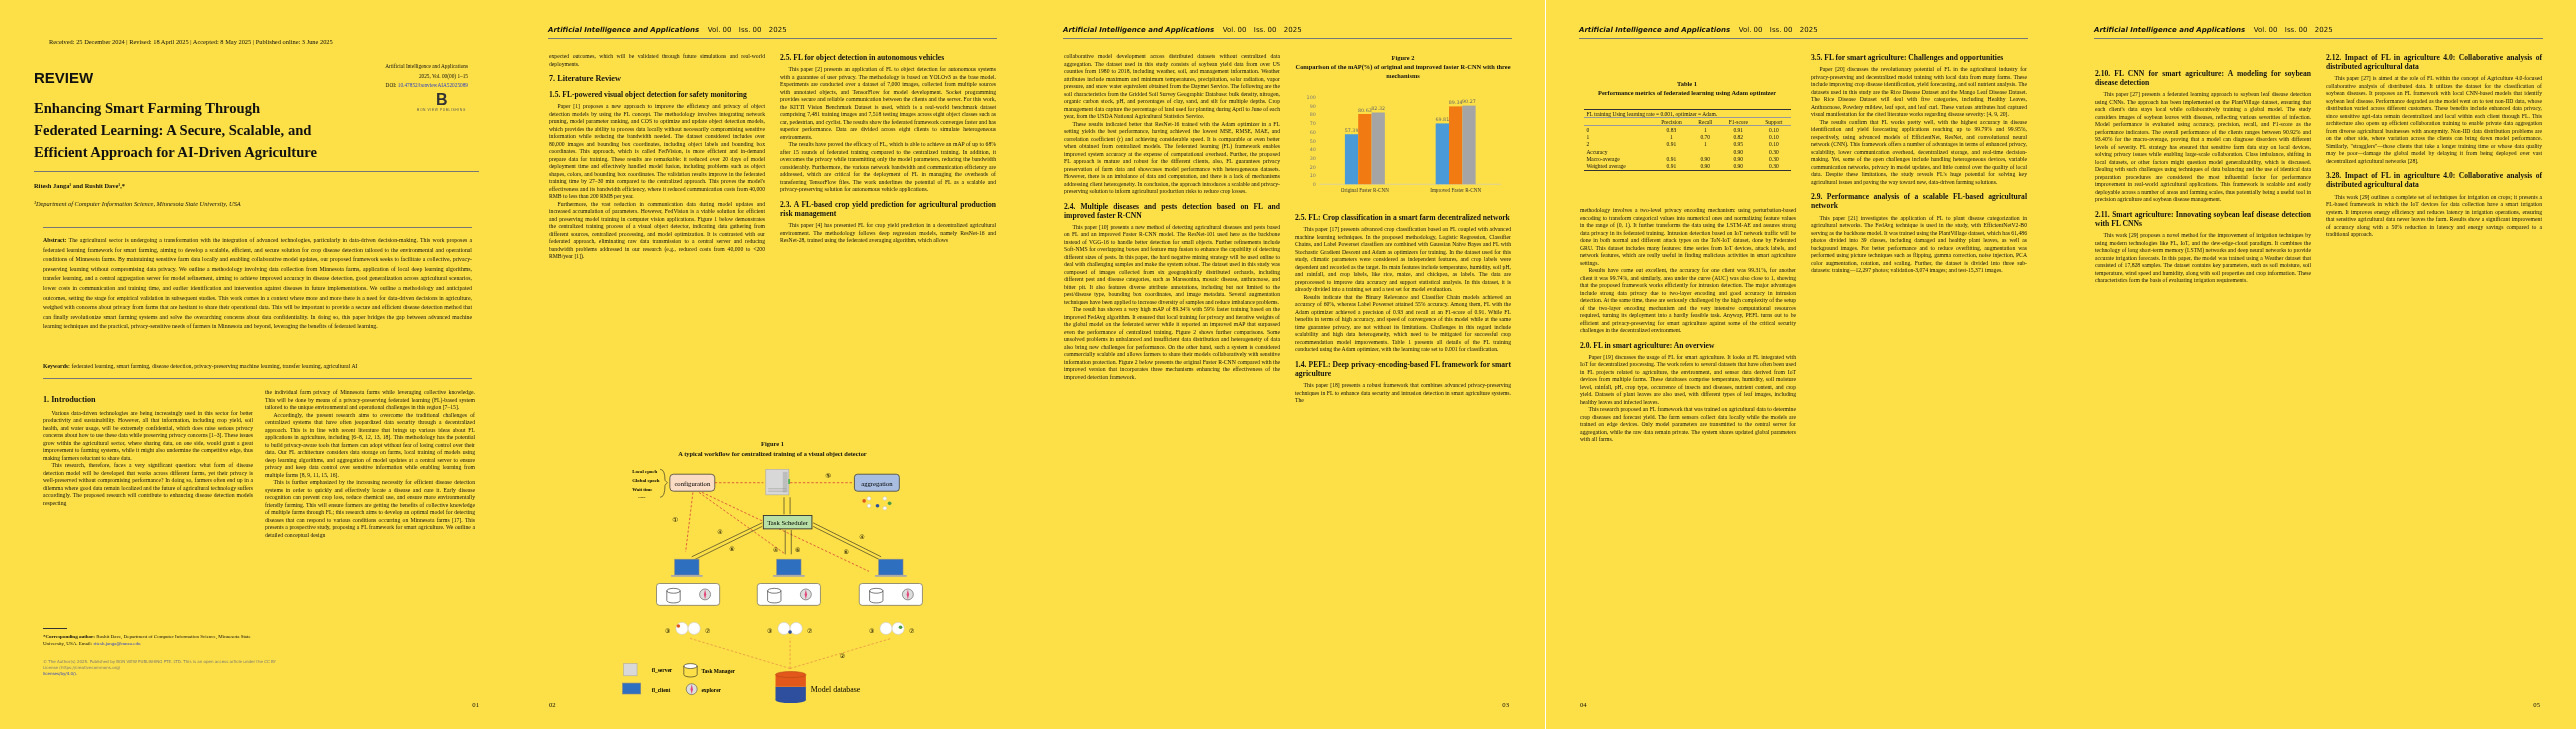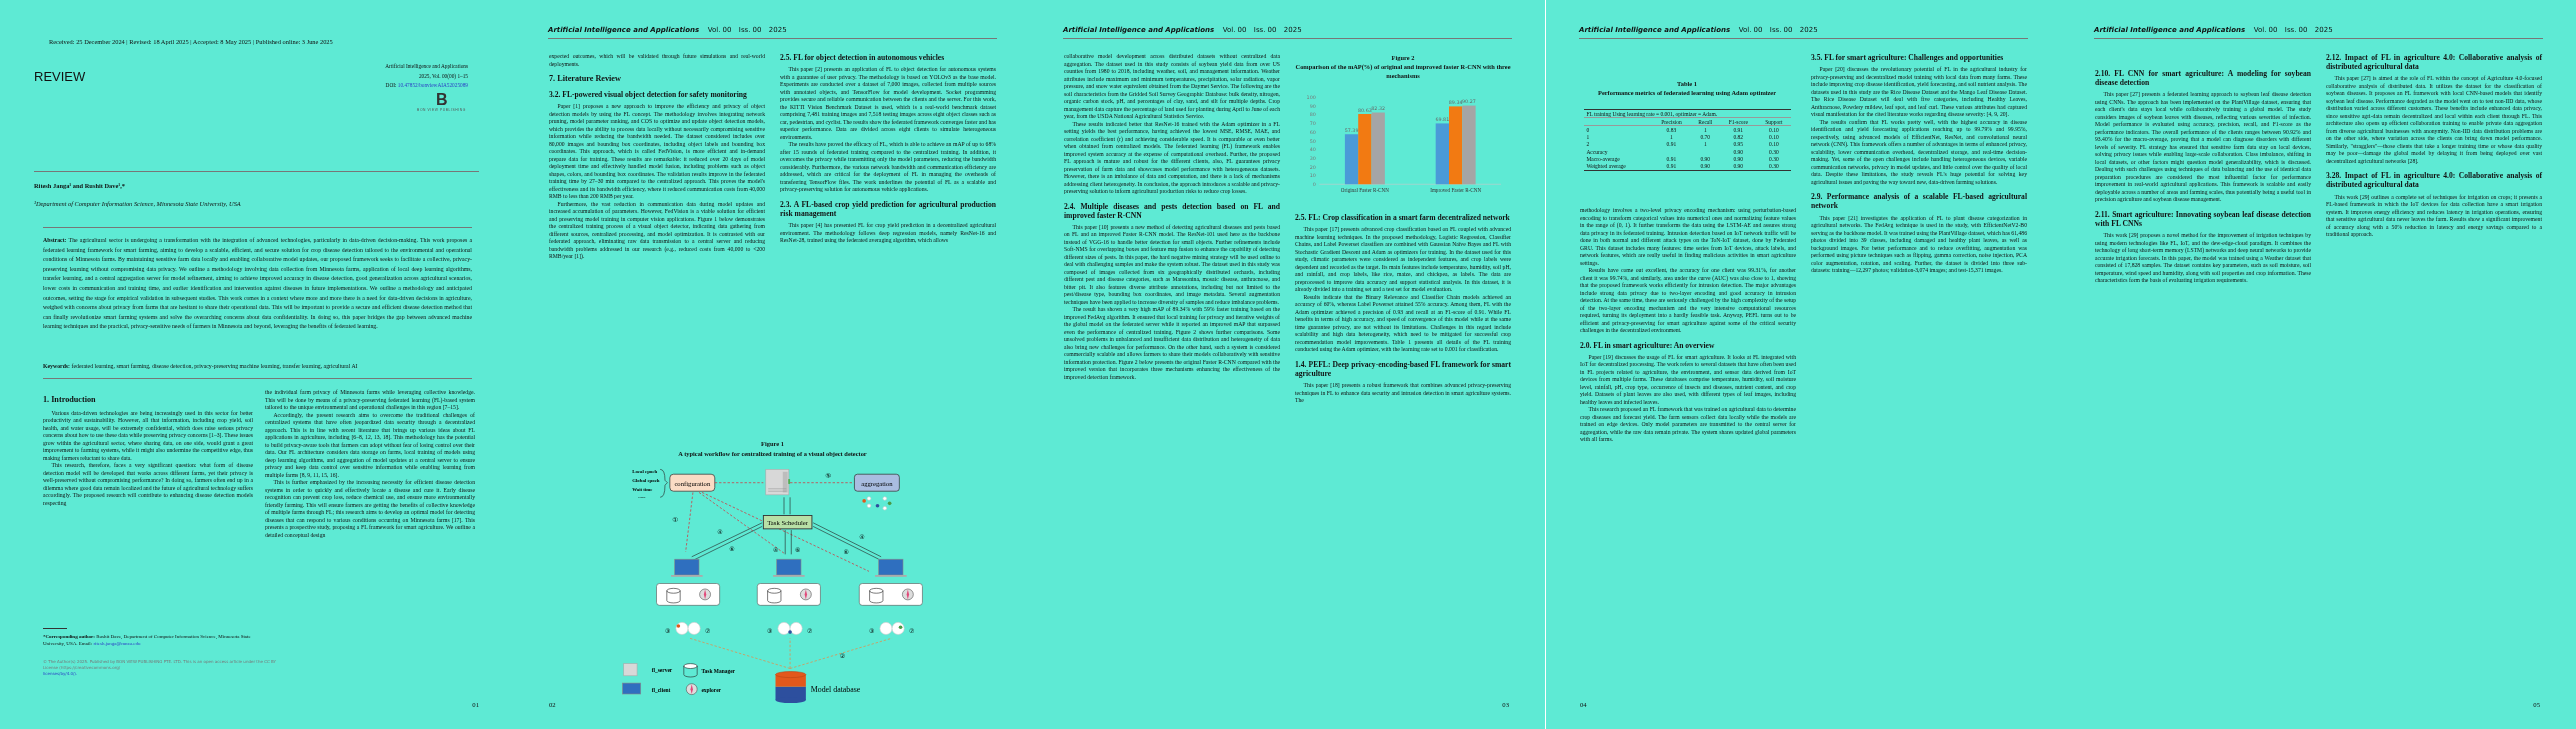--- a/index.html
+++ b/index.html
@@ -1,35 +1,35 @@
 <!DOCTYPE html>
 <html style="font-size:9.7px"><head>
 <meta charset="utf-8">
 <style>
 *{box-sizing:border-box;margin:0;padding:0}
 html,body{width:2576px;height:729px;background:#fff;overflow:hidden}
 body{font-family:"Liberation Serif","DejaVu Serif",serif;color:#111;position:relative}
-.page{position:absolute;top:0;width:515px;height:729px;background:#5eead4;overflow:hidden}
+.page{position:absolute;top:0;width:515px;height:729px;background:#fde047;overflow:hidden}
 .p1{left:0}.p2{left:515px}.p3{left:1030px}.p4{left:1546px}.p5{left:2061px}
 .runhead{position:absolute;top:25.5px;left:33px;right:33px;font-family:"DejaVu Sans","Liberation Sans",sans-serif;font-size:7px;border-bottom:0.6px solid #777;padding-bottom:4.9px;white-space:nowrap}
 .runhead .jt{font-style:italic;font-weight:bold;margin-right:8.5px}
 .runhead span{margin-right:7.3px}
 .col{position:absolute;top:53px;width:216px;font-size:5.7px;line-height:7.5px;text-align:justify}
 .col.l{left:34px}.col.r{left:265px}
 .col p{text-indent:8.5px;margin-bottom:0}
 .col p.ni{text-indent:0}
 h2.sec{font-size:8.2px;font-weight:bold;line-height:9.7px;margin:6px 0 4.9px}
 h3.sub{font-size:7.6px;font-weight:bold;line-height:9px;margin:6px 0 4.3px}
 .ref{color:#2b3fc5}
 .pnum{position:absolute;bottom:20.7px;font-size:6.7px}
 .p1 .pnum,.p3 .pnum,.p5 .pnum{right:36px}
 .p2 .pnum,.p4 .pnum{left:34px}
 
 .dates{position:absolute;top:38px;left:49px;font-size:6.4px;white-space:nowrap}
-.review{position:absolute;top:69px;left:34px;font-family:"Liberation Sans",sans-serif;font-weight:normal;font-size:13px}
+.review{position:absolute;top:69px;left:34px;font-family:"Liberation Sans",sans-serif;font-weight:bold;font-size:15px}
 .jinfo{position:absolute;top:62px;right:47px;text-align:right;font-size:5.3px;line-height:9.7px}
 .jinfo .doi{color:#2b3fc5}
 .logo{position:absolute;top:91px;right:49px;width:49px;text-align:center}
 .logo .b{font-family:"Liberation Sans",sans-serif;font-size:16px;color:#333;line-height:17px;font-weight:bold;letter-spacing:-0.6px}
 .logo .t{font-family:"Liberation Sans",sans-serif;font-size:3.3px;color:#555;letter-spacing:0.6px}
 .title{position:absolute;top:97px;left:34px;width:286px;font-size:14.6px;line-height:22px;font-weight:bold}
 .rule{position:absolute;left:34px;right:36px;border-top:0.9px solid #777}
 .authors{position:absolute;top:182px;left:34px;font-size:6.4px;font-weight:bold}
 .affil{position:absolute;top:200px;left:34px;font-size:6.4px;font-style:italic}
 .abstract{position:absolute;top:236px;left:43px;right:43px;font-size:5.8px;line-height:9.6px;text-align:justify}
@@ -64,20 +64,21 @@
   <div class="review">REVIEW</div>
   <div class="jinfo">
     <div>Artificial Intelligence and Applications</div>
     <div>2025, Vol. 00(00) 1–15</div>
     <div><span>DOI:</span> <span class="doi">10.47852/bonviewAIA52025089</span></div>
   </div>
   <div class="logo">
     <div class="b">B</div>
     <div class="t">BON VIEW PUBLISHING</div>
   </div>
+  <h1 class="title">Enhancing Smart Farming Through Federated Learning: A Secure, Scalable, and Efficient Approach for AI-Driven Agriculture</h1>
   <div class="rule" style="top:171px"></div>
   <div class="authors">Ritesh Janga¹ and Rushit Dave¹,*</div>
   <div class="affil">¹Department of Computer Information Science, Minnesota State University, USA</div>
   <div class="rule" style="top:227px;left:43px;right:43px"></div>
   <div class="abstract"><b>Abstract:</b> <span>The agricultural sector is undergoing a transformation with the integration of advanced technologies, particularly in data-driven decision-making. This work proposes a federated learning framework for smart farming, aiming to develop a scalable, efficient, and secure solution for crop disease detection tailored to the environmental and operational conditions of Minnesota farms. By maintaining sensitive farm data locally and enabling collaborative model updates, our proposed framework seeks to facilitate a collective, privacy-preserving learning without compromising data privacy. We outline a methodology involving data collection from Minnesota farms, application of local deep learning algorithms, transfer learning, and a central aggregation server for model refinement, aiming to achieve improved accuracy in disease detection, good generalization across agricultural scenarios, lower costs in communication and training time, and earlier identification and intervention against diseases in future implementations. We outline a methodology and anticipated outcomes, setting the stage for empirical validation in subsequent studies. This work comes in a context where more and more there is a need for data-driven decisions in agriculture, weighed with concerns about privacy from farms that are hesitant to share their operational data. This will be important to provide a secure and efficient disease detection method that can finally revolutionize smart farming systems and solve the overarching concerns about data confidentiality. In doing so, this paper bridges the gap between advanced machine learning techniques and the practical, privacy-sensitive needs of farmers in Minnesota and beyond, leveraging the benefits of federated learning.</span></div>
   <div class="keywords"><b>Keywords:</b> <span>federated learning, smart farming, disease detection, privacy-preserving machine learning, transfer learning, agricultural AI</span></div>
   <div class="rule" style="top:378px;left:43px;right:43px"></div>
   <div class="col l" style="left:43px;width:210px">
     <h2 class="sec">1. Introduction</h2>
     <p>Various data-driven technologies are being increasingly used in this sector for better productivity and sustainability. However, all that information, including crop yield, soil health, and water usage, will be extremely confidential, which does raise serious privacy concerns about how to use these data while preserving privacy concerns [1–3]. These issues grow within the agricultural sector, where sharing data, on one side, would grant a great improvement to farming systems, while it might also undermine the competitive edge, thus making farmers reluctant to share data.</p>
@@ -96,21 +97,21 @@
   <div class="pnum">01</div>
 </div>
 
 <div class="page p2">
   <div class="runhead">
     <span class="jt">Artificial Intelligence and Applications</span><span>Vol. 00</span><span>Iss. 00</span><span>2025</span>
   </div>
   <div class="col l">
     <p class="ni">expected outcomes, which will be validated through future simulations and real-world deployments.</p>
     <h2 class="sec">7. Literature Review</h2>
-    <h3 class="sub">3.2. FL-powered visual object detection for safety monitoring</h3>
+    <h3 class="sub">1.5. FL-powered visual object detection for safety monitoring</h3>
     <p>Paper [1] proposes a new approach to improve the efficiency and privacy of object detection models by using the FL concept. The methodology involves integrating network pruning, model parameter ranking, and COS to optimize and update object detection models, which provides the ability to process data locally without necessarily compromising sensitive information while reducing the bandwidth needed. The dataset considered includes over 80,000 images and bounding box coordinates, including object labels and bounding box coordinates. This approach, which is called FedVision, is more efficient and in-demand prepare data for training. These results are remarkable: it reduced over 20 days of model deployment time and effectively handled model fusion, including problems such as object shapes, colors, and bounding box coordinates. The validation results improve in the federated training time by 27–30 min compared to the centralized approach. This proves the model's effectiveness and its bandwidth efficiency, where it reduced communication costs from 40,000 RMB to less than 200 RMB per year.</p>
     <p>Furthermore, the vast reduction in communication data during model updates and increased accumulation of parameters. However, FedVision is a viable solution for efficient and preserving model training in computer vision applications. Figure 1 below demonstrates the centralized training process of a visual object detector, indicating data gathering from different sources, centralized processing, and model optimization. It is contrasted with our federated approach, eliminating raw data transmission to a central server and reducing bandwidth problems addressed in our research (e.g., reduced costs from 40,000 to &lt;200 RMB/year [1]).</p>
   </div>
   <div class="col r">
     <h3 class="sub" style="margin-top:0">2.5. FL for object detection in autonomous vehicles</h3>
     <p>This paper [2] presents an application of FL to object detection for autonomous systems with a guarantee of user privacy. The methodology is based on YOLOv3 as the base model. Experiments are conducted over a dataset of 7,000 images, collected from multiple sources with annotated objects, and TensorFlow for model development. Socket programming provides secure and reliable communication between the clients and the server. For this work, the KITTI Vision Benchmark Dataset is used, which is a real-world benchmark dataset comprising 7,481 training images and 7,518 testing images across eight object classes such as car, pedestrian, and cyclist. The results show the federated framework converges faster and has superior performance. Data are divided across eight clients to simulate heterogeneous environments.</p>
     <p>The results have proved the efficacy of FL, which is able to achieve an mAP of up to 68% after 15 rounds of federated training compared to the centralized training. In addition, it overcomes the privacy while transmitting only the model parameters, reducing the bandwidth considerably. Furthermore, the various network bandwidth and communication efficiency are addressed, which are critical for the deployment of FL in managing the overheads of transferring TensorFlow files. The work underlines the potential of FL as a scalable and privacy-preserving solution for autonomous vehicle applications.</p>
     <h3 class="sub">2.3. A FL-based crop yield prediction for agricultural production risk management</h3>
     <p>This paper [4] has presented FL for crop yield prediction in a decentralized agricultural environment. The methodology follows deep regression models, namely ResNet-16 and ResNet-28, trained using the federated averaging algorithm, which allows</p>
   </div>

